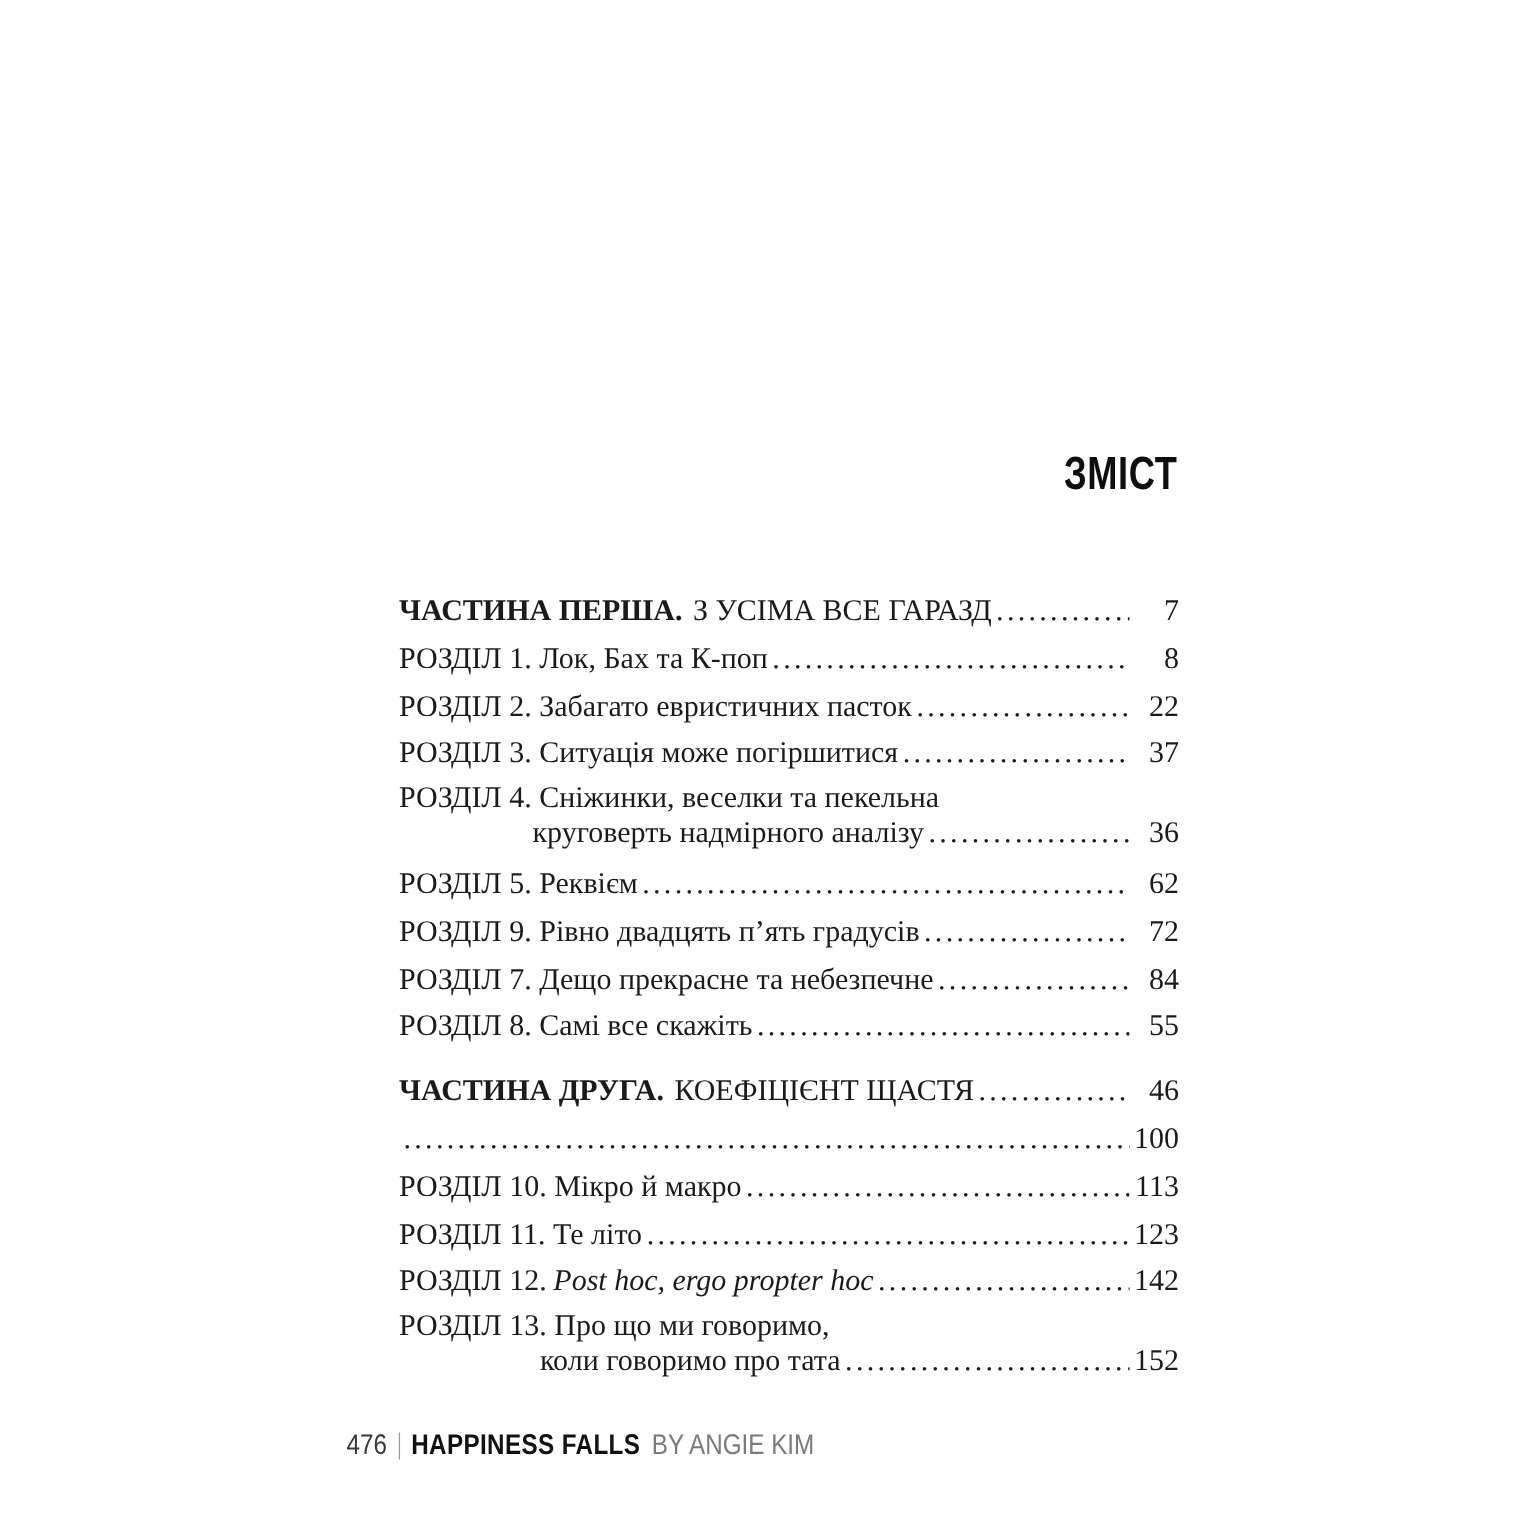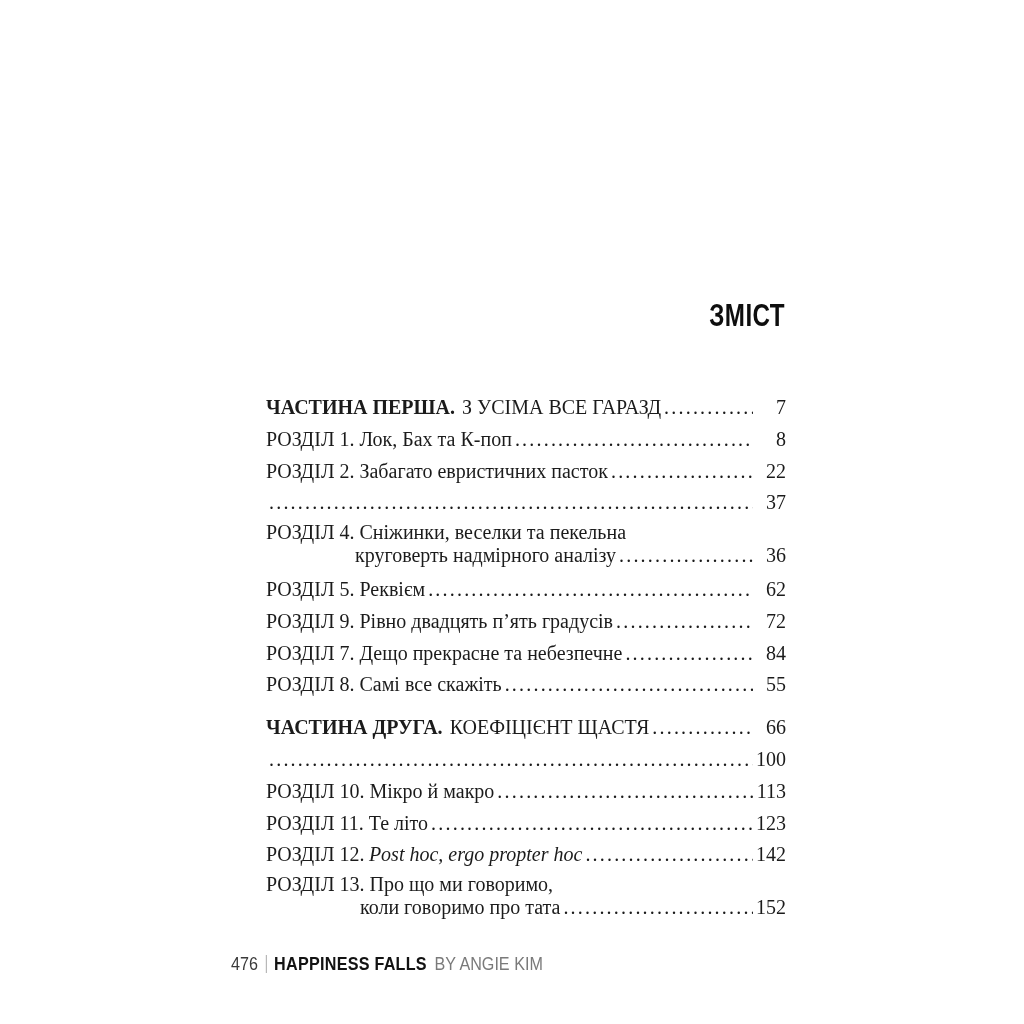--- a/index.html
+++ b/index.html
@@ -81,20 +81,21 @@
       <span class="pg">8</span>
     </div>
 
     <div class="row">
       <span class="t">РОЗДІЛ 2. Забагато евристичних пасток</span>
       <span class="dots">................................................................................................................................................................</span>
       <span class="pg">22</span>
     </div>
 
     <div class="row">
+      <span class="t">РОЗДІЛ 3. Ситуація може погіршитися</span>
       <span class="dots">................................................................................................................................................................</span>
       <span class="pg">37</span>
     </div>
 
     <div class="entry2">
       <div class="l1">РОЗДІЛ 4. Сніжинки, веселки та пекельна</div>
       <div class="row indent-a">
         <span class="t">круговерть надмірного аналізу</span>
         <span class="dots">................................................................................................................................................................</span>
         <span class="pg">36</span>
@@ -122,21 +123,21 @@
     <div class="row">
       <span class="t">РОЗДІЛ 8. Самі все скажіть</span>
       <span class="dots">................................................................................................................................................................</span>
       <span class="pg">55</span>
     </div>
 
     <div class="row part part2gap">
       <span class="b">ЧАСТИНА ДРУГА.</span>
       <span class="t">КОЕФІЦІЄНТ ЩАСТЯ</span>
       <span class="dots">................................................................................................................................................................</span>
-      <span class="pg">66</span>
+      <span class="pg">46</span>
     </div>
 
     <div class="row">
       <span class="dots">................................................................................................................................................................</span>
       <span class="pg">100</span>
     </div>
 
     <div class="row">
       <span class="t">РОЗДІЛ 10. Мікро й макро</span>
       <span class="dots">................................................................................................................................................................</span>

